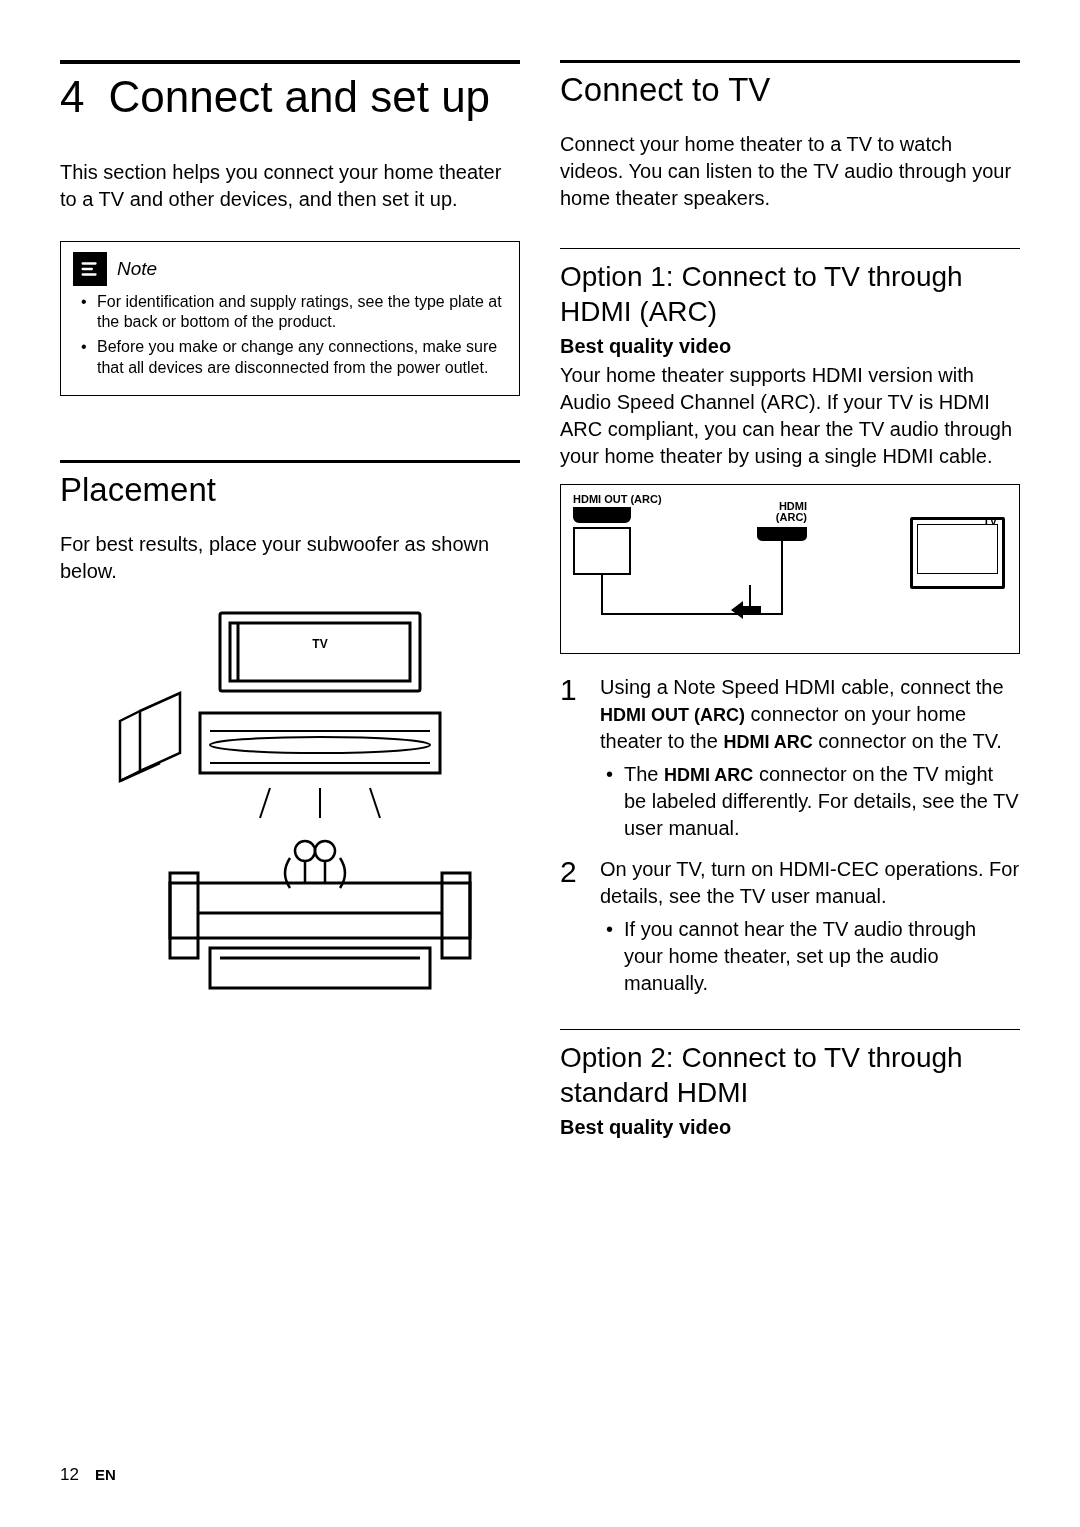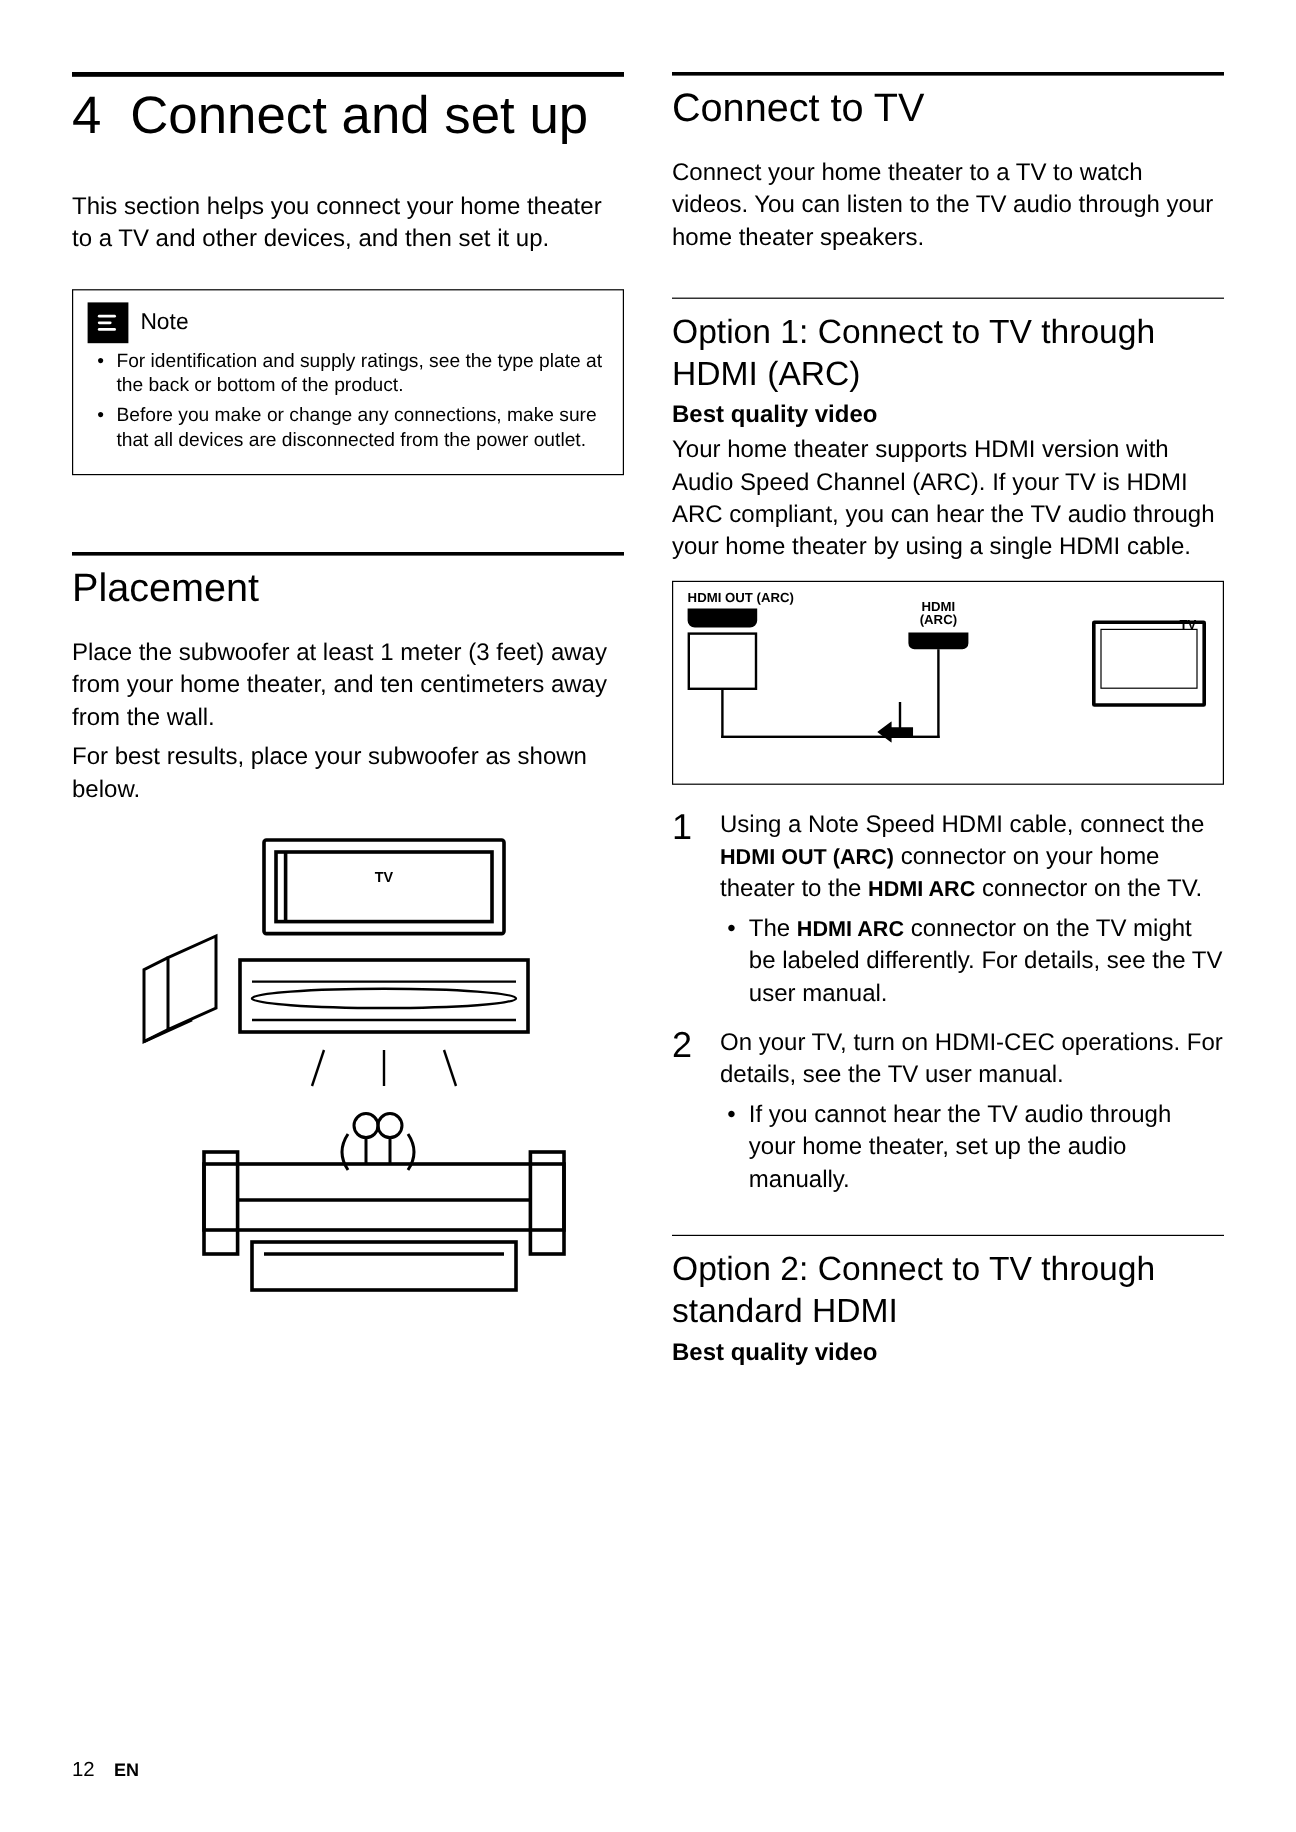--- a/index.html
+++ b/index.html
@@ -53,20 +53,21 @@
   .note-box {
     border: 1px solid #000;
     margin-top: 28px;
     padding: 0 12px 12px 12px;
   }
   .note-header {
     display: flex;
     align-items: center;
     gap: 10px;
     margin: 10px 0 6px 0;
+    font-style: italic;
   }
   .note-icon {
     width: 34px;
     height: 34px;
     background: #000;
     display: flex;
     align-items: center;
     justify-content: center;
   }
   .note-icon svg { width: 22px; height: 22px; }
@@ -116,21 +117,21 @@
     padding: 8px 10px;
     font-family: Arial, sans-serif;
   }
   .diagram-label-small {
     font-size: 11px;
     font-weight: 700;
   }
   .hdmi-out-label { position: absolute; top: 8px; left: 12px; }
   .hdmi-port-top { position: absolute; top: 22px; left: 12px; width: 58px; height: 16px; border: 2px solid #000; border-radius: 0 0 6px 6px; background: #000; }
   .device-box { position: absolute; top: 42px; left: 12px; width: 58px; height: 48px; border: 2px solid #000; }
-  .hdmi-arc-label { position: absolute; top: 16px; left: 196px; text-align: center; width: 50px; line-height: 1; }
+  .hdmi-arc-label { position: absolute; top: 16px; left: 196px; text-align: right; width: 50px; line-height: 1; }
   .hdmi-port-mid { position: absolute; top: 42px; left: 196px; width: 50px; height: 14px; border: 2px solid #000; border-radius: 0 0 5px 5px; background: #000; }
   .tv-box { position: absolute; top: 32px; right: 14px; width: 95px; height: 72px; border: 3px solid #000; border-radius: 2px; }
   .tv-screen { position: absolute; top: 4px; left: 4px; right: 4px; bottom: 12px; border: 1px solid #000; }
   .tv-label { position: absolute; top: 30px; right: 22px; font-size: 11px; font-weight: 700; }
   .cable-1 { position: absolute; top: 90px; left: 40px; width: 2px; height: 40px; background: #000; }
   .cable-2 { position: absolute; top: 128px; left: 40px; width: 150px; height: 2px; background: #000; }
   .cable-3 { position: absolute; top: 100px; left: 188px; width: 2px; height: 30px; background: #000; }
   .cable-4 { position: absolute; top: 56px; left: 220px; width: 2px; height: 74px; background: #000; }
   .cable-5 { position: absolute; top: 128px; left: 188px; width: 34px; height: 2px; background: #000; }
   .arrow-blk { position: absolute; top: 116px; left: 170px; width: 30px; height: 18px; }
@@ -214,21 +215,20 @@
       </div>
       <ul class="note-list">
         <li>For identification and supply ratings, see the type plate at the back or bottom of the product.</li>
         <li>Before you make or change any connections, make sure that all devices are disconnected from the power outlet.</li>
       </ul>
     </div>
 
     <div class="spacer-lg"></div>
     <hr class="rule-mid">
     <h2 class="section">Placement</h2>
-    <p class="body-text">Place the subwoofer at least 1 meter (3 feet) away from your home theater, and ten centimeters away from the wall.</p>
     <p class="body-text">For best results, place your subwoofer as shown below.</p>
 
     <div class="placement-diagram">
       <svg viewBox="0 0 460 420">
 
         <g stroke="#000" stroke-width="3" fill="none">
           <rect x="160" y="10" width="200" height="78" rx="2"></rect>
           <rect x="170" y="20" width="180" height="58"></rect>
           <line x1="178" y1="20" x2="178" y2="78"></line>
         </g>

